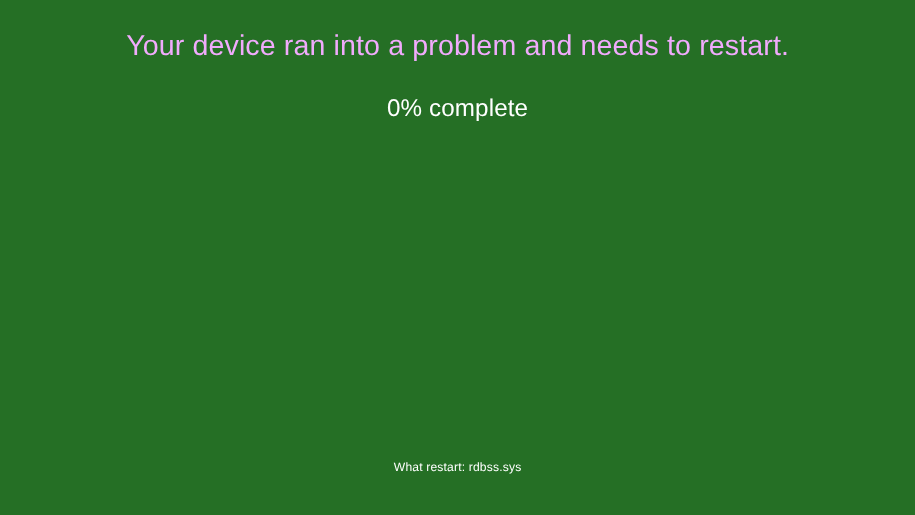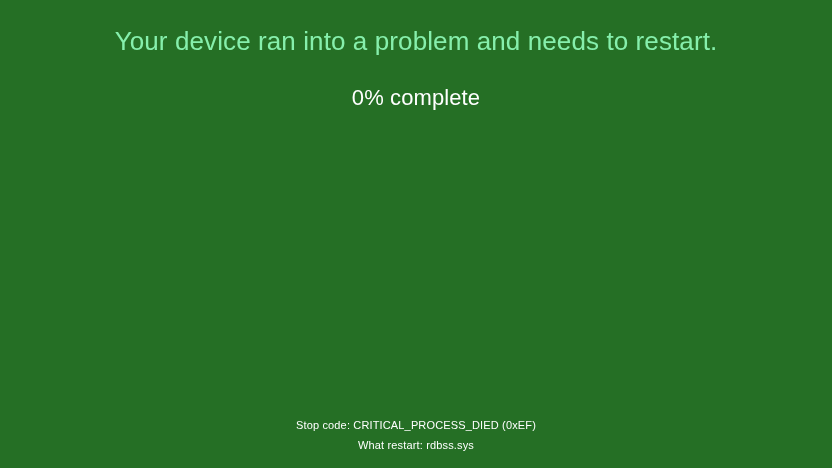--- a/index.html
+++ b/index.html
@@ -32,21 +32,21 @@
     text-align: center;
   }
 
   .headline {
     margin: 0;
     padding: 0;
     font-size: 26px;
     font-weight: 400;
     line-height: 30px;
     letter-spacing: 0.1px;
-    color: #86efac;
+    color: #f0abfc;
     position: absolute;
     top: 26px;
     left: 0;
     width: 832px;
   }
 
   .progress-line {
     position: absolute;
     top: 85px;
     left: 0;
@@ -94,17 +94,16 @@
 
   <div class="top-block">
     <div class="headline">Your device ran into a problem and needs to restart.</div>
 
     <div class="progress-line">0% complete</div>
   </div>
 
   <div class="middle-spacer"></div>
 
   <div class="detail-block">
-    <span class="detail-line">Stop code: CRITICAL_PROCESS_DIED (0xEF)</span>
     <span class="detail-line">What restart: rdbss.sys</span>
   </div>
 
 </div>
 
 </body></html>

